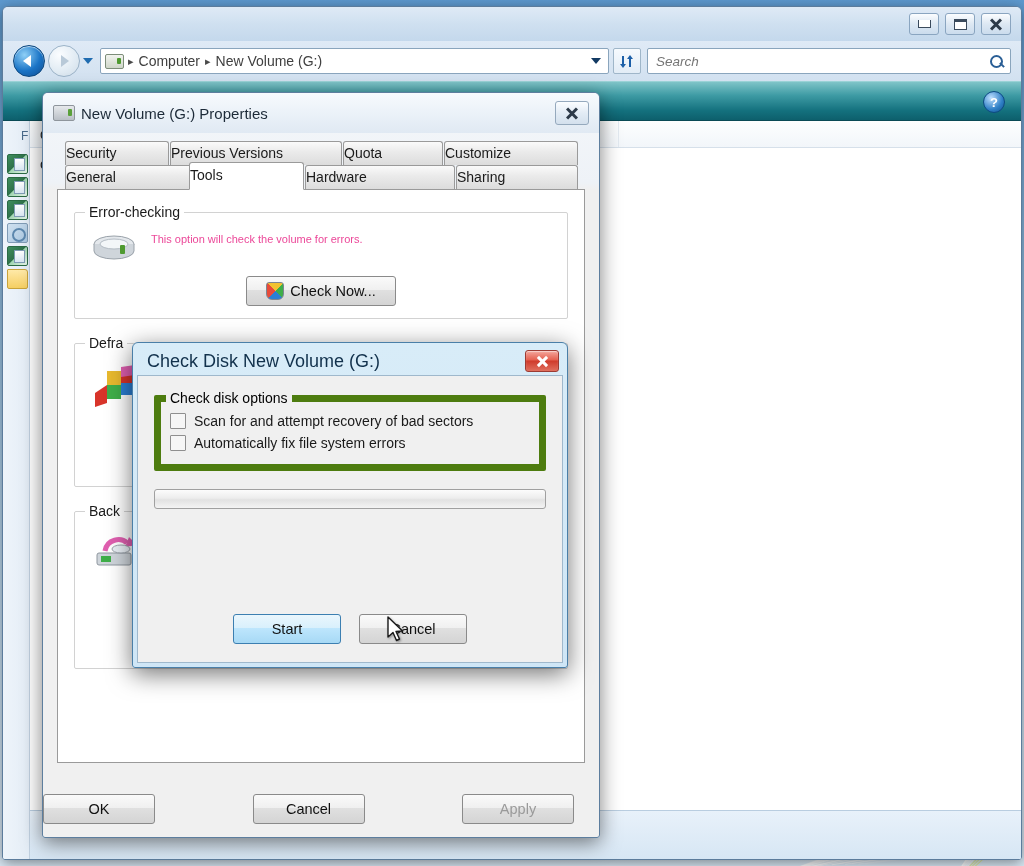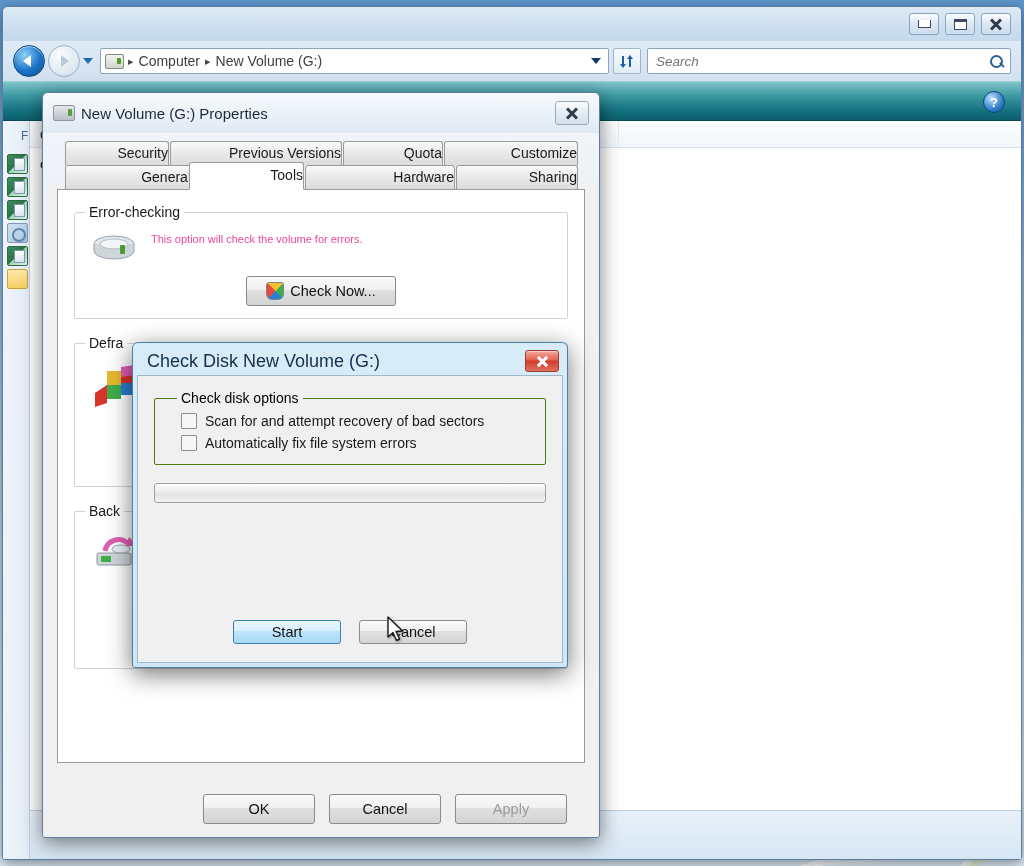--- a/index.html
+++ b/index.html
@@ -131,21 +131,21 @@
      background:linear-gradient(180deg,#fbfdff 0%,#e3ecf5 50%,#d3e0ed 100%);
      display:flex;align-items:center;justify-content:center;}
   .prop-close i{display:block;width:12px;height:11px;position:relative;}
   .prop-close i::before,.prop-close i::after{content:"";position:absolute;left:-1px;top:4px;
      width:14px;height:3px;background:#2d3a48;}
   .prop-close i::before{transform:rotate(45deg);}
   .prop-close i::after{transform:rotate(-45deg);}
 
   
   .tabzone{position:relative;margin:8px 14px 0 14px;height:48px;}
-  .tab{position:absolute;height:23px;line-height:22px;text-align:right;font-size:14px;color:#1a1a1a;
+  .tab{position:absolute;height:23px;line-height:22px;text-align:left;font-size:14px;color:#1a1a1a;
      background:linear-gradient(180deg,#fafafa 0%,#eaeaea 45%,#dcdcdc 100%);
      border:1px solid #9a9a9a;border-bottom:none;border-radius:3px 3px 0 0;}
   .tab.active{background:#fff;border:1px solid #9a9a9a;border-bottom:1px solid #fff;
      height:26px;line-height:25px;z-index:5;}
   .tabpanel{margin:0 14px 0 14px;height:574px;background:#fff;border:1px solid #9a9a9a;
      position:relative;padding:14px 16px;box-sizing:border-box;}
 
   fieldset.grp{border:1px solid #d2d2d2;border-radius:2px;margin:0 0 16px 0;padding:6px 10px 12px 10px;
      position:relative;}
   fieldset.grp legend{font-size:14px;color:#1a1a1a;padding:0 4px;}
@@ -160,49 +160,49 @@
   .winbtn.hl{border:1px solid #3c7fb1;
      background:linear-gradient(180deg,#eaf6fd 0%,#d9f0fc 45%,#bee6fd 46%,#a7d9f5 100%);}
   .winbtn.disabled{color:#9a9a9a;}
 
   .shield{width:16px;height:16px;position:relative;flex:none;
      background:conic-gradient(from 225deg,#e84b3a 0deg 90deg,#f2c230 90deg 180deg,#3fae49 180deg 270deg,#2b7fd4 270deg 360deg);
      border:1px solid #7d8691;border-radius:3px 3px 6px 6px;}
 
   
   .prop-footer{position:absolute;left:0;right:0;bottom:0;height:56px;
-     display:flex;align-items:center;justify-content:flex-end;gap:14px;padding-right:32px;}
+     display:flex;align-items:center;justify-content:space-between;gap:14px;padding-right:25px;}
 
   
   .chkdlg{position:absolute;left:132px;top:342px;width:436px;height:326px;
      border:1px solid #4a7fa8;border-radius:6px 6px 3px 3px;
      background:linear-gradient(180deg,#d8ecf8 0%,#cfe6f6 100%);
      box-shadow:0 6px 24px rgba(0,0,0,.55);padding:4px;box-sizing:border-box;}
   .chk-title{height:28px;display:flex;align-items:center;padding:0 4px 0 10px;}
   .chk-title-text{flex:1;font-size:18px;color:#12314c;}
   .chk-close{width:32px;height:20px;border:1px solid #9c3b33;border-radius:3px;
      background:linear-gradient(180deg,#f4a79c 0%,#e5604f 45%,#cf3b2c 50%,#e0705f 100%);
      display:flex;align-items:center;justify-content:center;
      box-shadow:inset 0 1px 1px rgba(255,255,255,.5);}
   .chk-close i{display:block;width:11px;height:10px;position:relative;}
   .chk-close i::before,.chk-close i::after{content:"";position:absolute;left:-1px;top:4px;
      width:13px;height:3px;background:#fff;}
   .chk-close i::before{transform:rotate(45deg);}
   .chk-close i::after{transform:rotate(-45deg);}
   .chk-body{height:calc(100% - 28px);background:#f0f0f0;border:1px solid #9fb8cc;
      box-sizing:border-box;padding:14px 16px 0 16px;position:relative;}
-  .chk-body fieldset{border:1px solid #4d7c0f;border-radius:2px;padding:4px 10px 10px 22px;margin:0;}
+  .chk-body fieldset{border:7px solid #4d7c0f;border-radius:2px;padding:4px 10px 10px 5px;margin:0;}
   .chk-body legend{font-size:14px;padding:0 4px;}
   .cbrow{display:flex;align-items:center;gap:8px;padding:3px 0 3px 4px;}
   .cbox{width:14px;height:14px;border:1px solid #8f8f8f;background:#f6f6f6;flex:none;border-radius:1px;}
   .cblabel{font-size:14px;color:#1a1a1a;}
   .progress{height:18px;margin-top:18px;border:1px solid #a0a0a0;border-radius:3px;
      background:linear-gradient(180deg,#fcfcfc 0%,#ededed 45%,#e2e2e2 55%,#f4f4f4 100%);}
   .chk-footer{position:absolute;left:0;right:0;bottom:18px;display:flex;justify-content:center;gap:18px;}
-  .chk-footer .winbtn{min-width:108px;height:24px;}
+  .chk-footer .winbtn{min-width:108px;height:30px;}
 
   .cursor{position:absolute;left:386px;top:616px;width:20px;height:28px;z-index:99;
      filter:drop-shadow(1px 1px 1px rgba(0,0,0,.35));}
 </style>
 </head>
 <body>
 
 <div id="screen">
 
   <div class="wallpaper">

